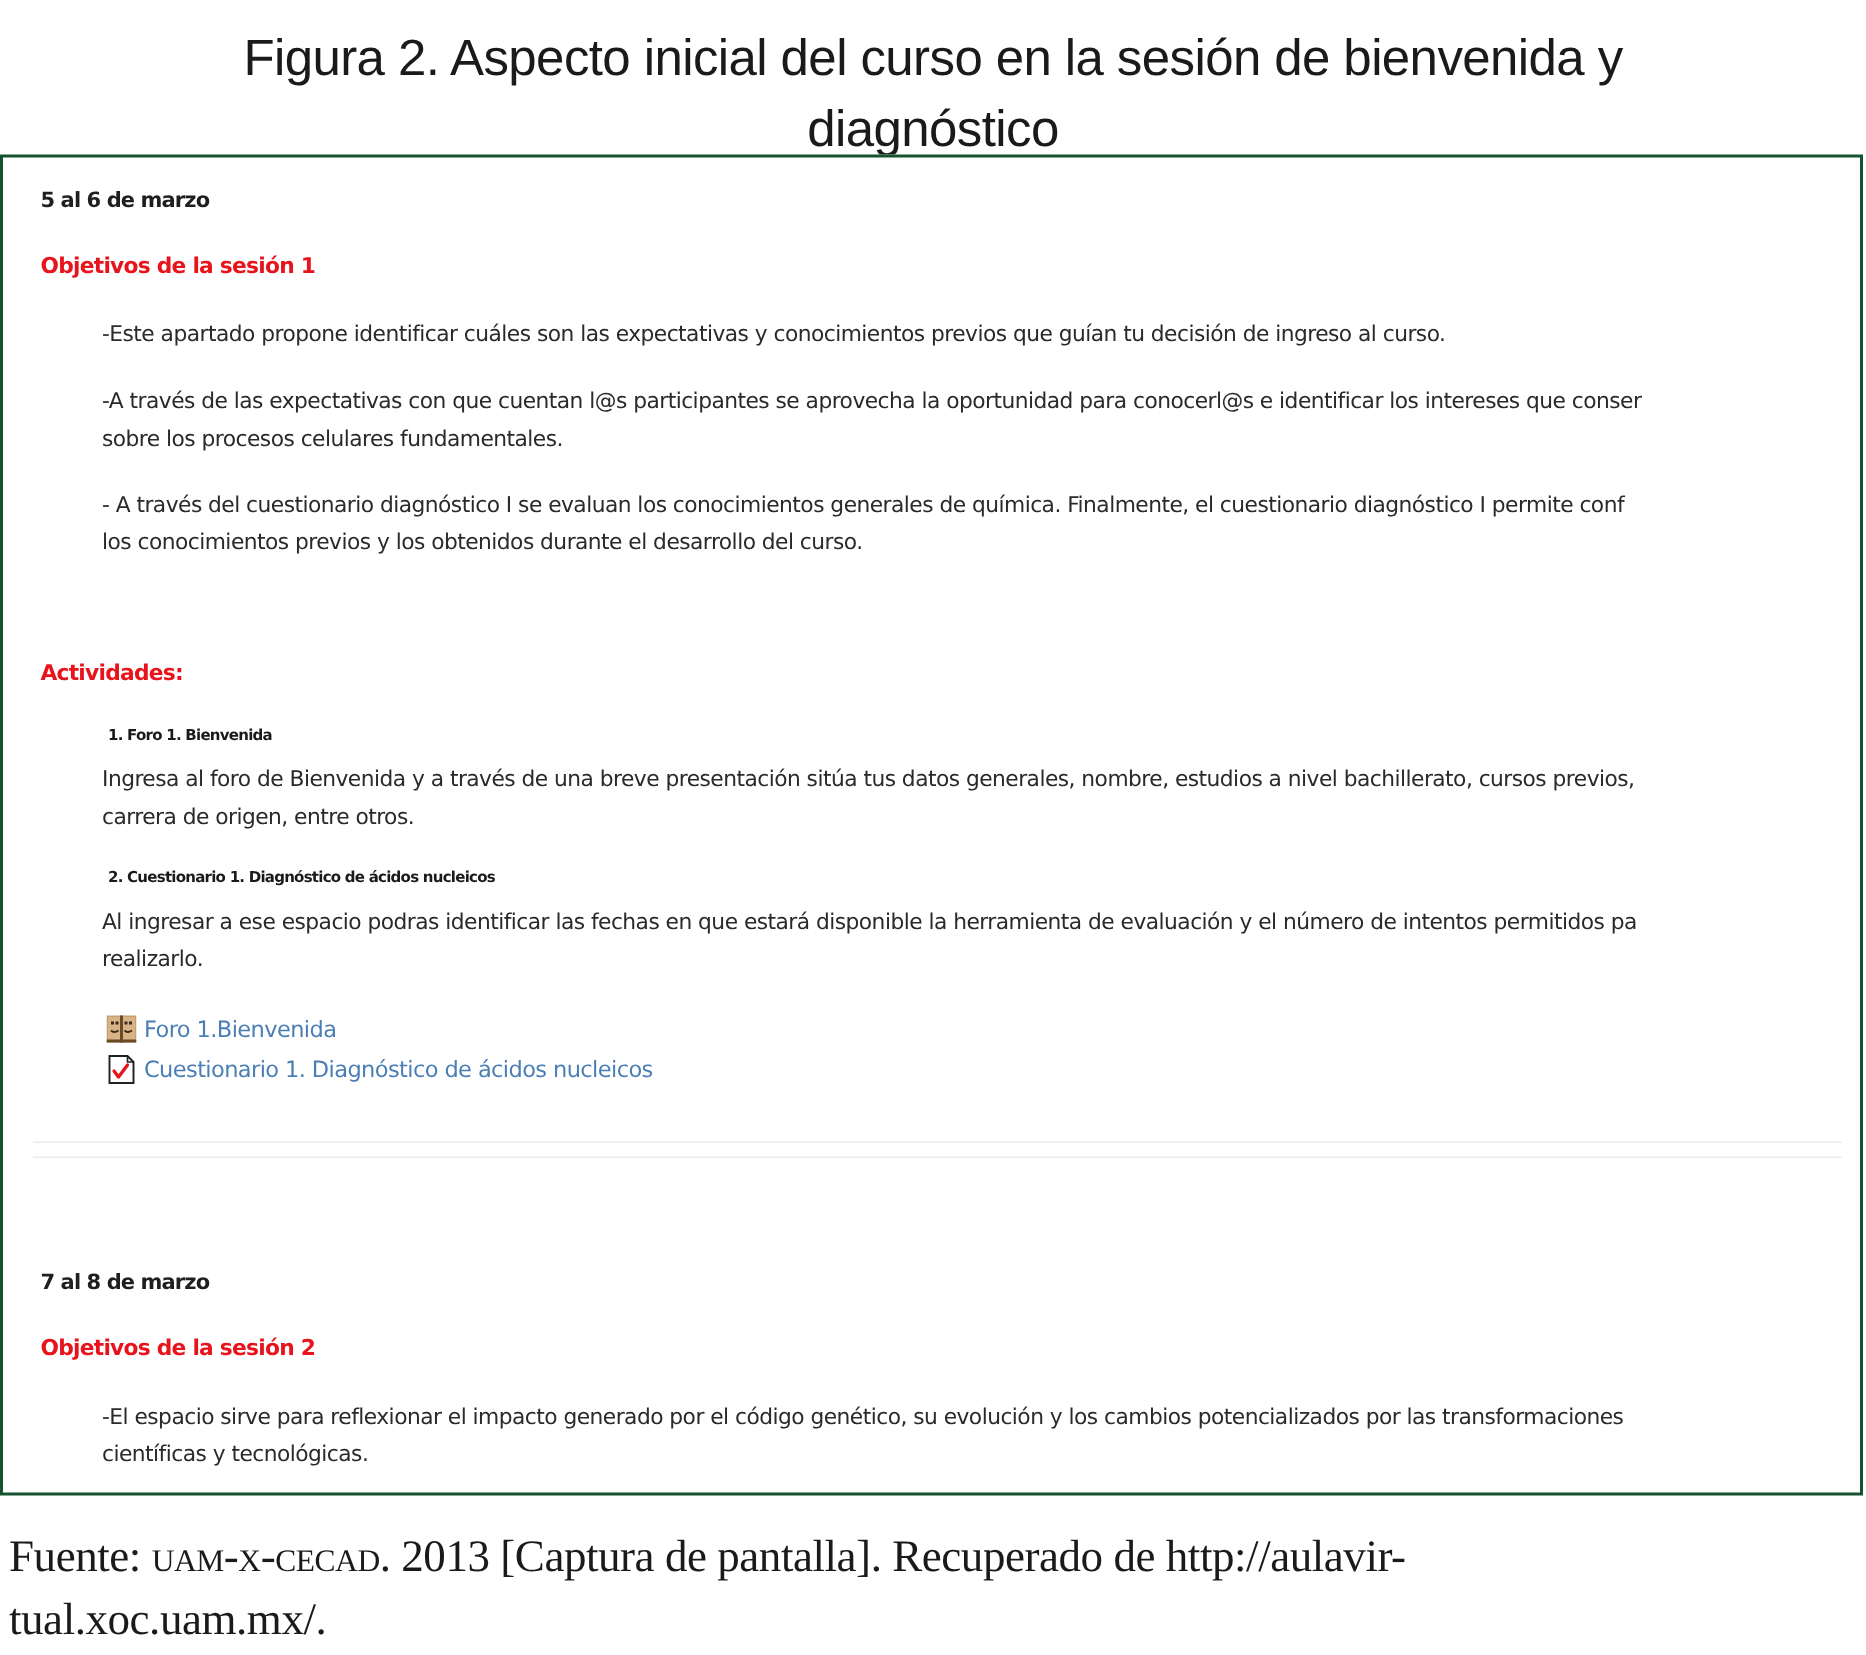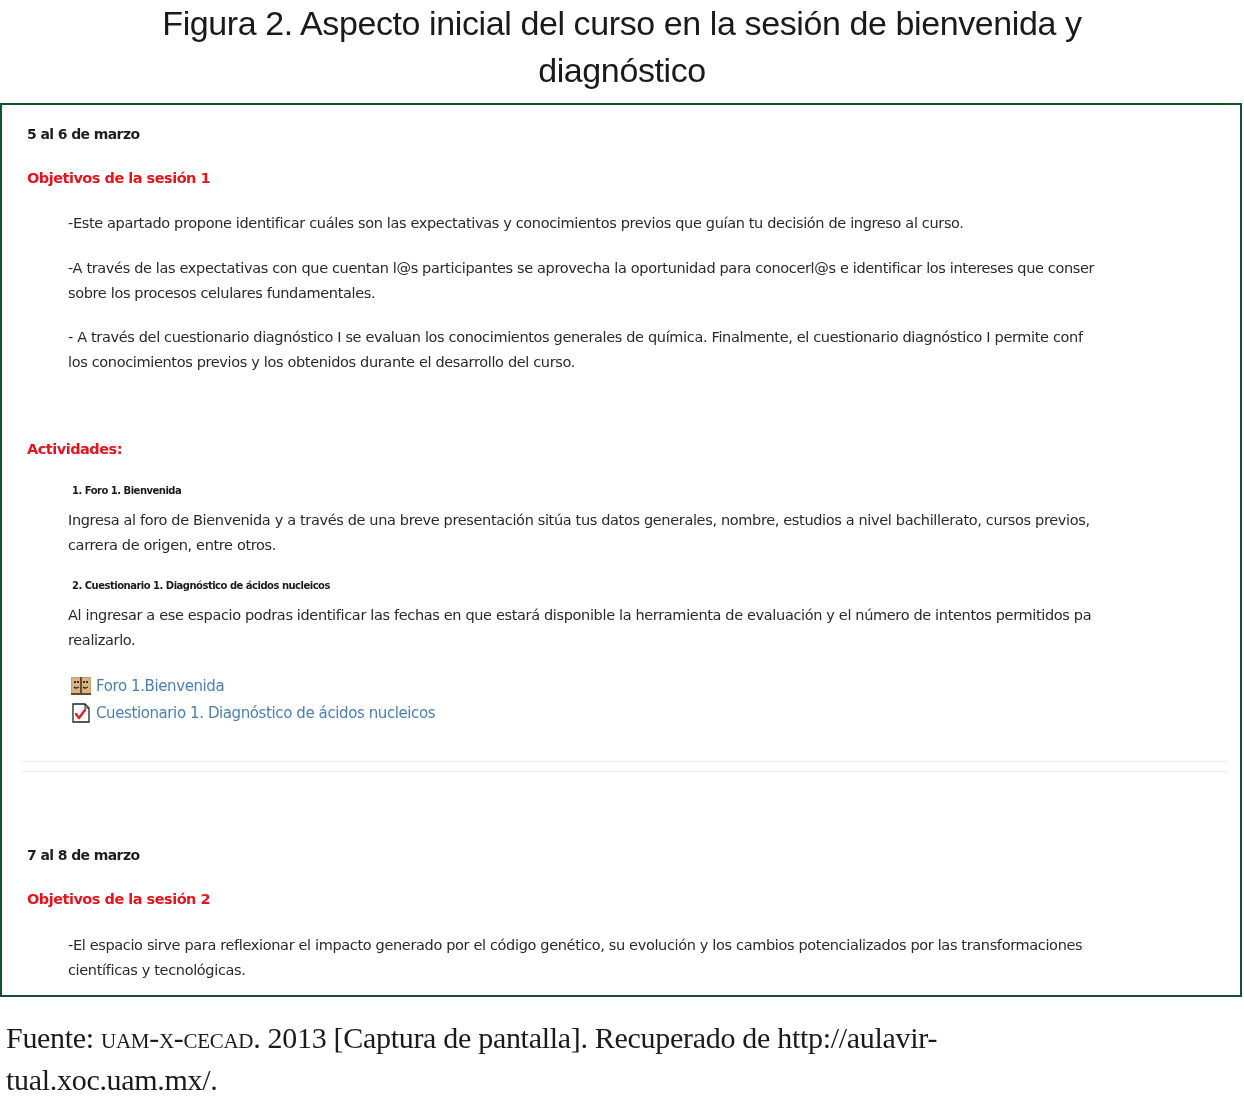--- a/index.html
+++ b/index.html
@@ -22,21 +22,21 @@
       width: 1244px;
       text-align: center;
       font-family: "Liberation Sans", sans-serif;
       font-size: 34px;
       line-height: 47px;
       color: #1a1a1a;
       font-stretch: condensed;
       letter-spacing: -0.4px;
     }
     .figure-title .line { display: block; }
-    .figure-title .l1 { padding-top: 0px; }
+    .figure-title .l1 { padding-top: 16px; }
 
     .frame {
       position: absolute;
       left: 0;
       top: 103px;
       width: 1238px;
       height: 890px;
       border: 2px solid #14532d;
       background: #ffffff;
       overflow: hidden;

